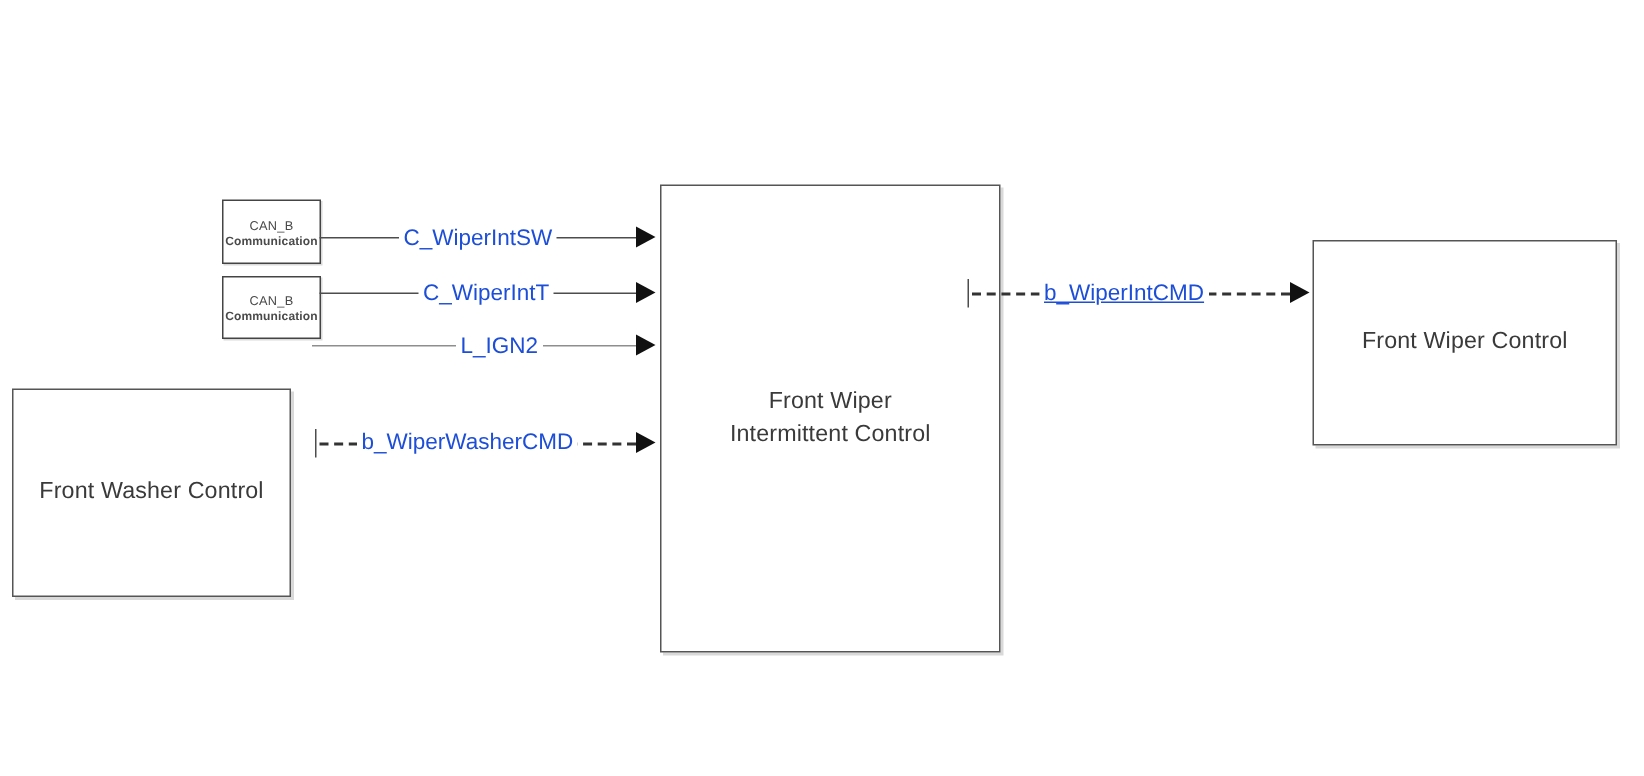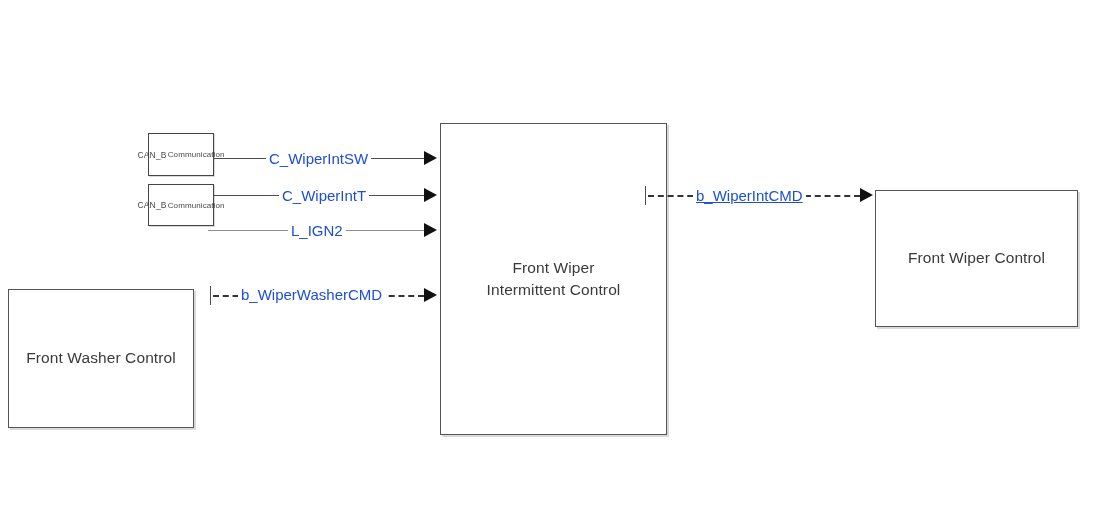--- a/index.html
+++ b/index.html
@@ -32,37 +32,37 @@
   .block .block-label {
     display: block;
     line-height: 1.45;
     letter-spacing: 0.1px;
   }
   .block-main {
     font-size: 15.5px;
   }
   .block-side {
     font-size: 15.5px;
-    margin-top: 30px;
   }
   .block-can {
     border: 1px solid #444444;
     box-shadow: 1px 1px 0 0 #dadada;
-    flex-direction: row;
+    flex-direction: column;
     gap: 1px;
   }
   .block-can .can-top {
     font-size: 8.5px;
     color: #4a4a4a;
     letter-spacing: 0.2px;
   }
   .block-can .can-bottom {
     font-size: 8px;
     color: #4a4a4a;
     letter-spacing: 0.1px;
+    font-weight: bold;
   }
   
   .wire {
     position: absolute;
     height: 0;
     border-top: 1.6px solid #4d4d4d;
   }
   .wire-dashed {
     position: absolute;
     height: 0;
@@ -124,21 +124,21 @@
   <div class="wire" style="left:213px; top:158px; width:211px;"></div>
   <div class="arrow" style="left:424px; top:151px;"></div>
   <div class="sig-label" style="left:266px; top:151px;">C_WiperIntSW</div>
 
   <div class="wire" style="left:213px; top:195px; width:211px;"></div>
   <div class="arrow" style="left:424px; top:188px;"></div>
   <div class="sig-label" style="left:279px; top:188px;text-align:center;">C_WiperIntT</div>
 
   <div class="wire" style="left:208px; top:230px; width:216px; border-top-color:#8e8e8e;"></div>
   <div class="arrow" style="left:424px; top:223px;"></div>
-  <div class="sig-label" style="left:288px; top:223px;text-align:center;">L_IGN2</div>
+  <div class="sig-label" style="left:304px; top:223px;text-align:center;">L_IGN2</div>
 
   <div class="port-tick" style="left:210px; top:286px; height:19px;"></div>
   <div class="wire-dashed" style="left:213px; top:295px; width:211px;"></div>
   <div class="arrow" style="left:424px; top:288px;"></div>
   <div class="sig-label" style="left:238px; top:287px;text-align:right;">b_WiperWasherCMD</div>
 
   <div class="port-tick" style="left:645px; top:186px; height:19px;"></div>
   <div class="wire-dashed" style="left:648px; top:195px; width:212px;"></div>
   <div class="arrow" style="left:860px; top:188px;"></div>
   <div class="sig-label" style="left:693px; top:188px;text-decoration:underline;">b_WiperIntCMD</div>

